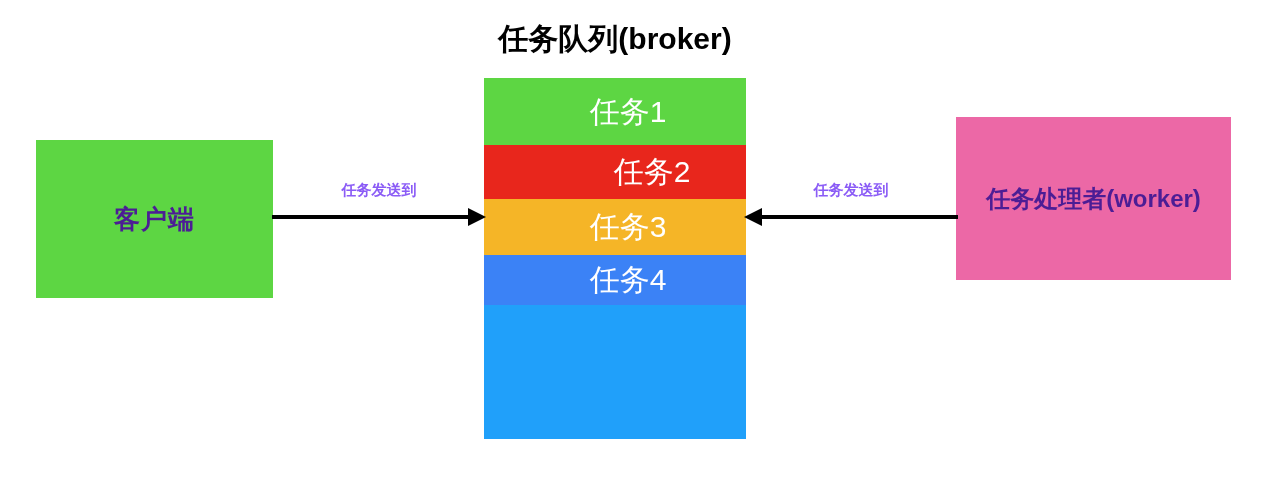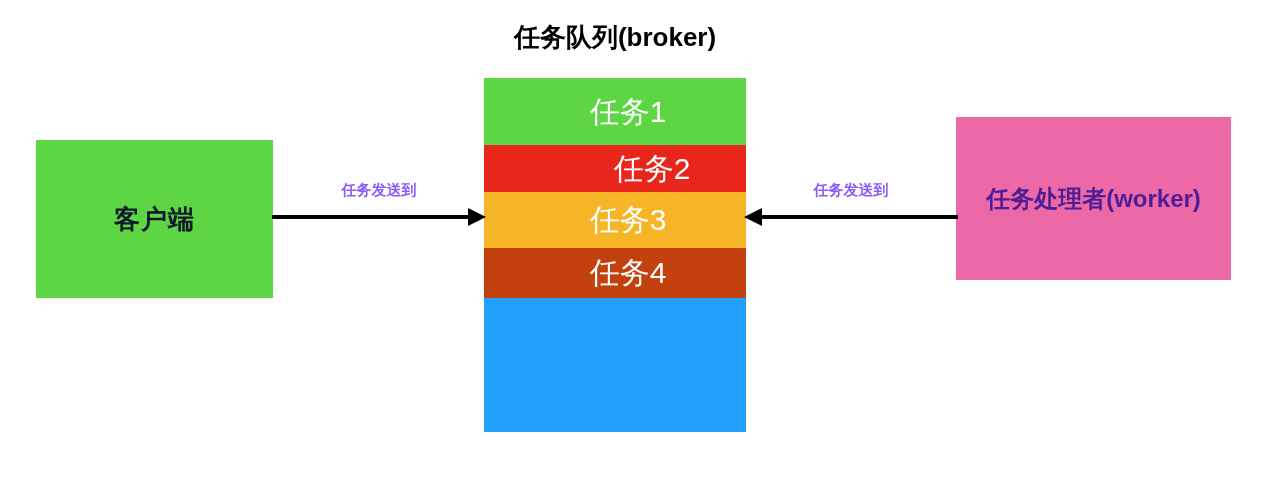--- a/index.html
+++ b/index.html
@@ -30,21 +30,21 @@
     left: 36px;
     top: 140px;
     width: 237px;
     height: 158px;
     background: #5dd643;
     display: flex;
     align-items: center;
     justify-content: center;
   }
   .node-client .node-label {
-    color: #0f172a;
+    color: #4c1d95;
     font-size: 26px;
     font-weight: bold;
     letter-spacing: 1px;
     line-height: 1;
   }
 
   
   .node-worker {
     position: absolute;
     left: 956px;
@@ -64,21 +64,21 @@
     white-space: nowrap;
   }
 
   
   .queue-title {
     position: absolute;
     left: 484px;
     top: 24px;
     width: 262px;
     text-align: center;
-    font-size: 26px;
+    font-size: 30px;
     font-weight: bold;
     color: #000000;
     line-height: 1;
     white-space: nowrap;
   }
   .queue-stack {
     position: absolute;
     left: 484px;
     top: 78px;
     width: 262px;
@@ -95,23 +95,23 @@
   }
   .queue-slot .slot-label {
     color: #ffffff;
     font-size: 30px;
     font-weight: normal;
     line-height: 1;
     padding-left: 26px;
     white-space: nowrap;
   }
   .slot-1 { height: 67px; background: #5dd643; }
-  .slot-2 { height: 47px; background: #e8261c; padding-left: 48px; }
+  .slot-2 { height: 54px; background: #e8261c; padding-left: 48px; }
   .slot-3 { height: 56px; background: #f5b527; }
-  .slot-4 { height: 50px; background: #c2410c; }
+  .slot-4 { height: 50px; background: #3b82f6; }
   .slot-empty { height: 134px; background: #20a0fa; }
 
   
   .arrow {
     position: absolute;
     height: 24px;
   }
   .arrow svg { display: block; }
 
   .arrow-send { left: 272px; top: 205px; width: 214px; }

